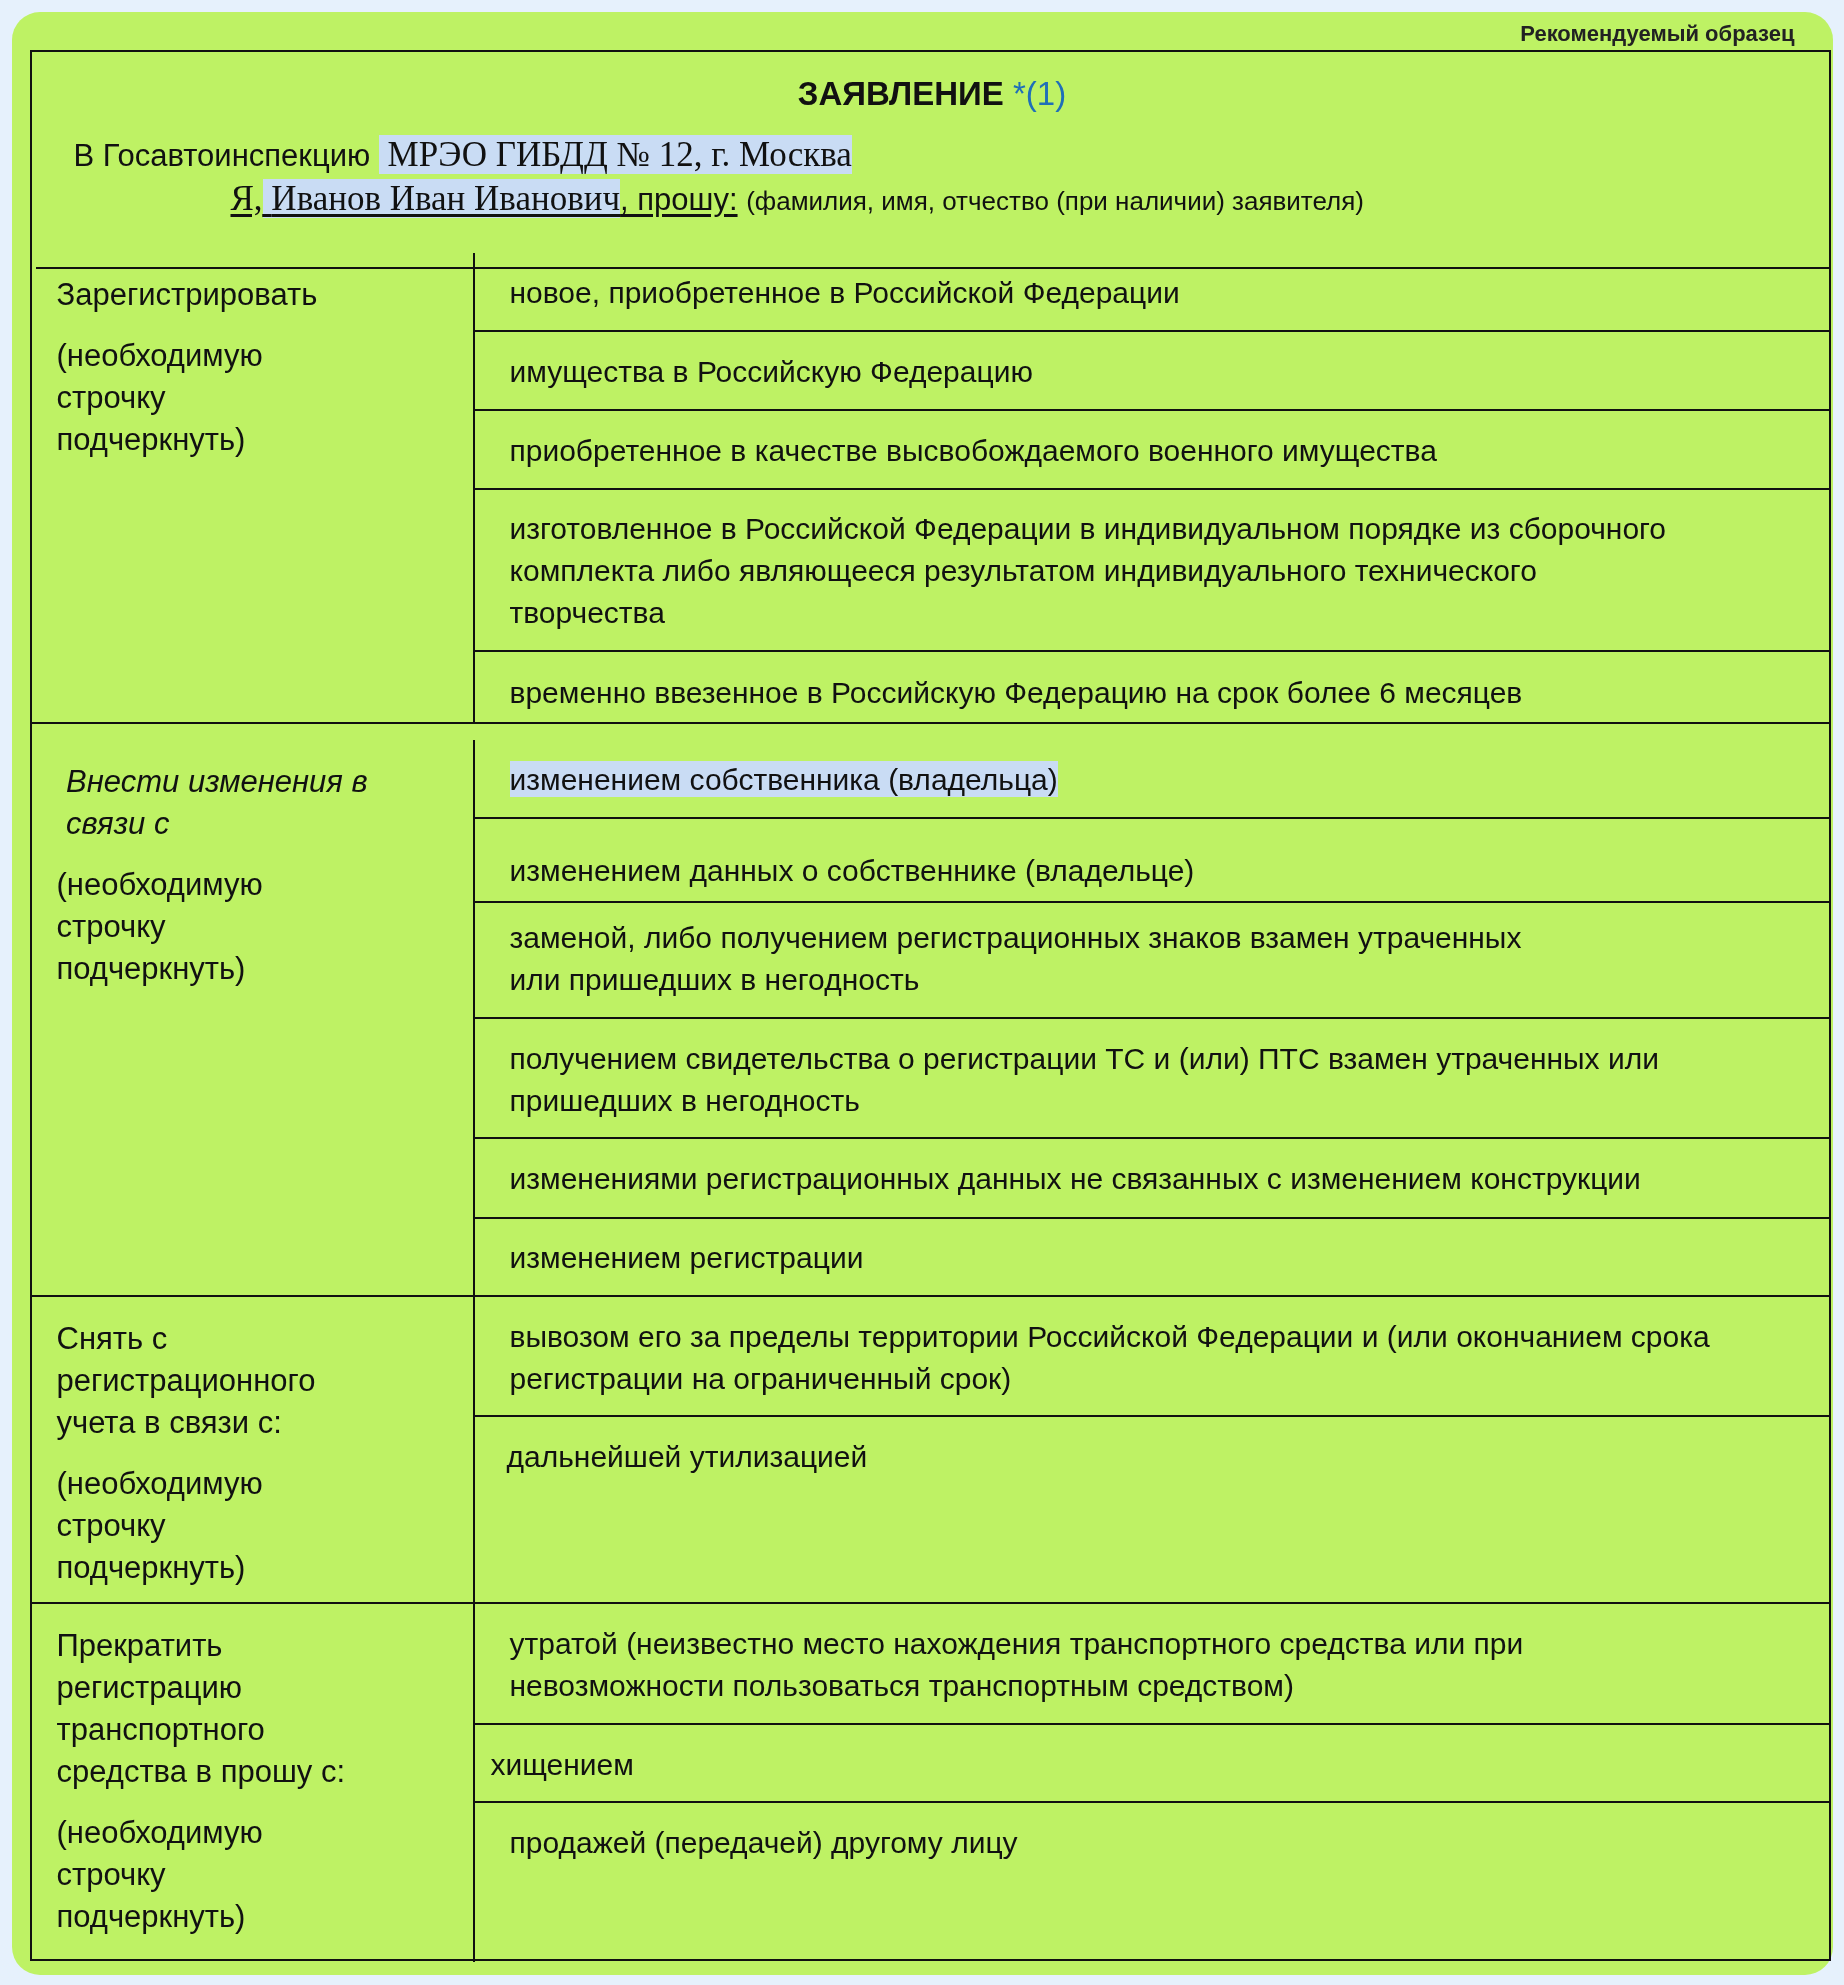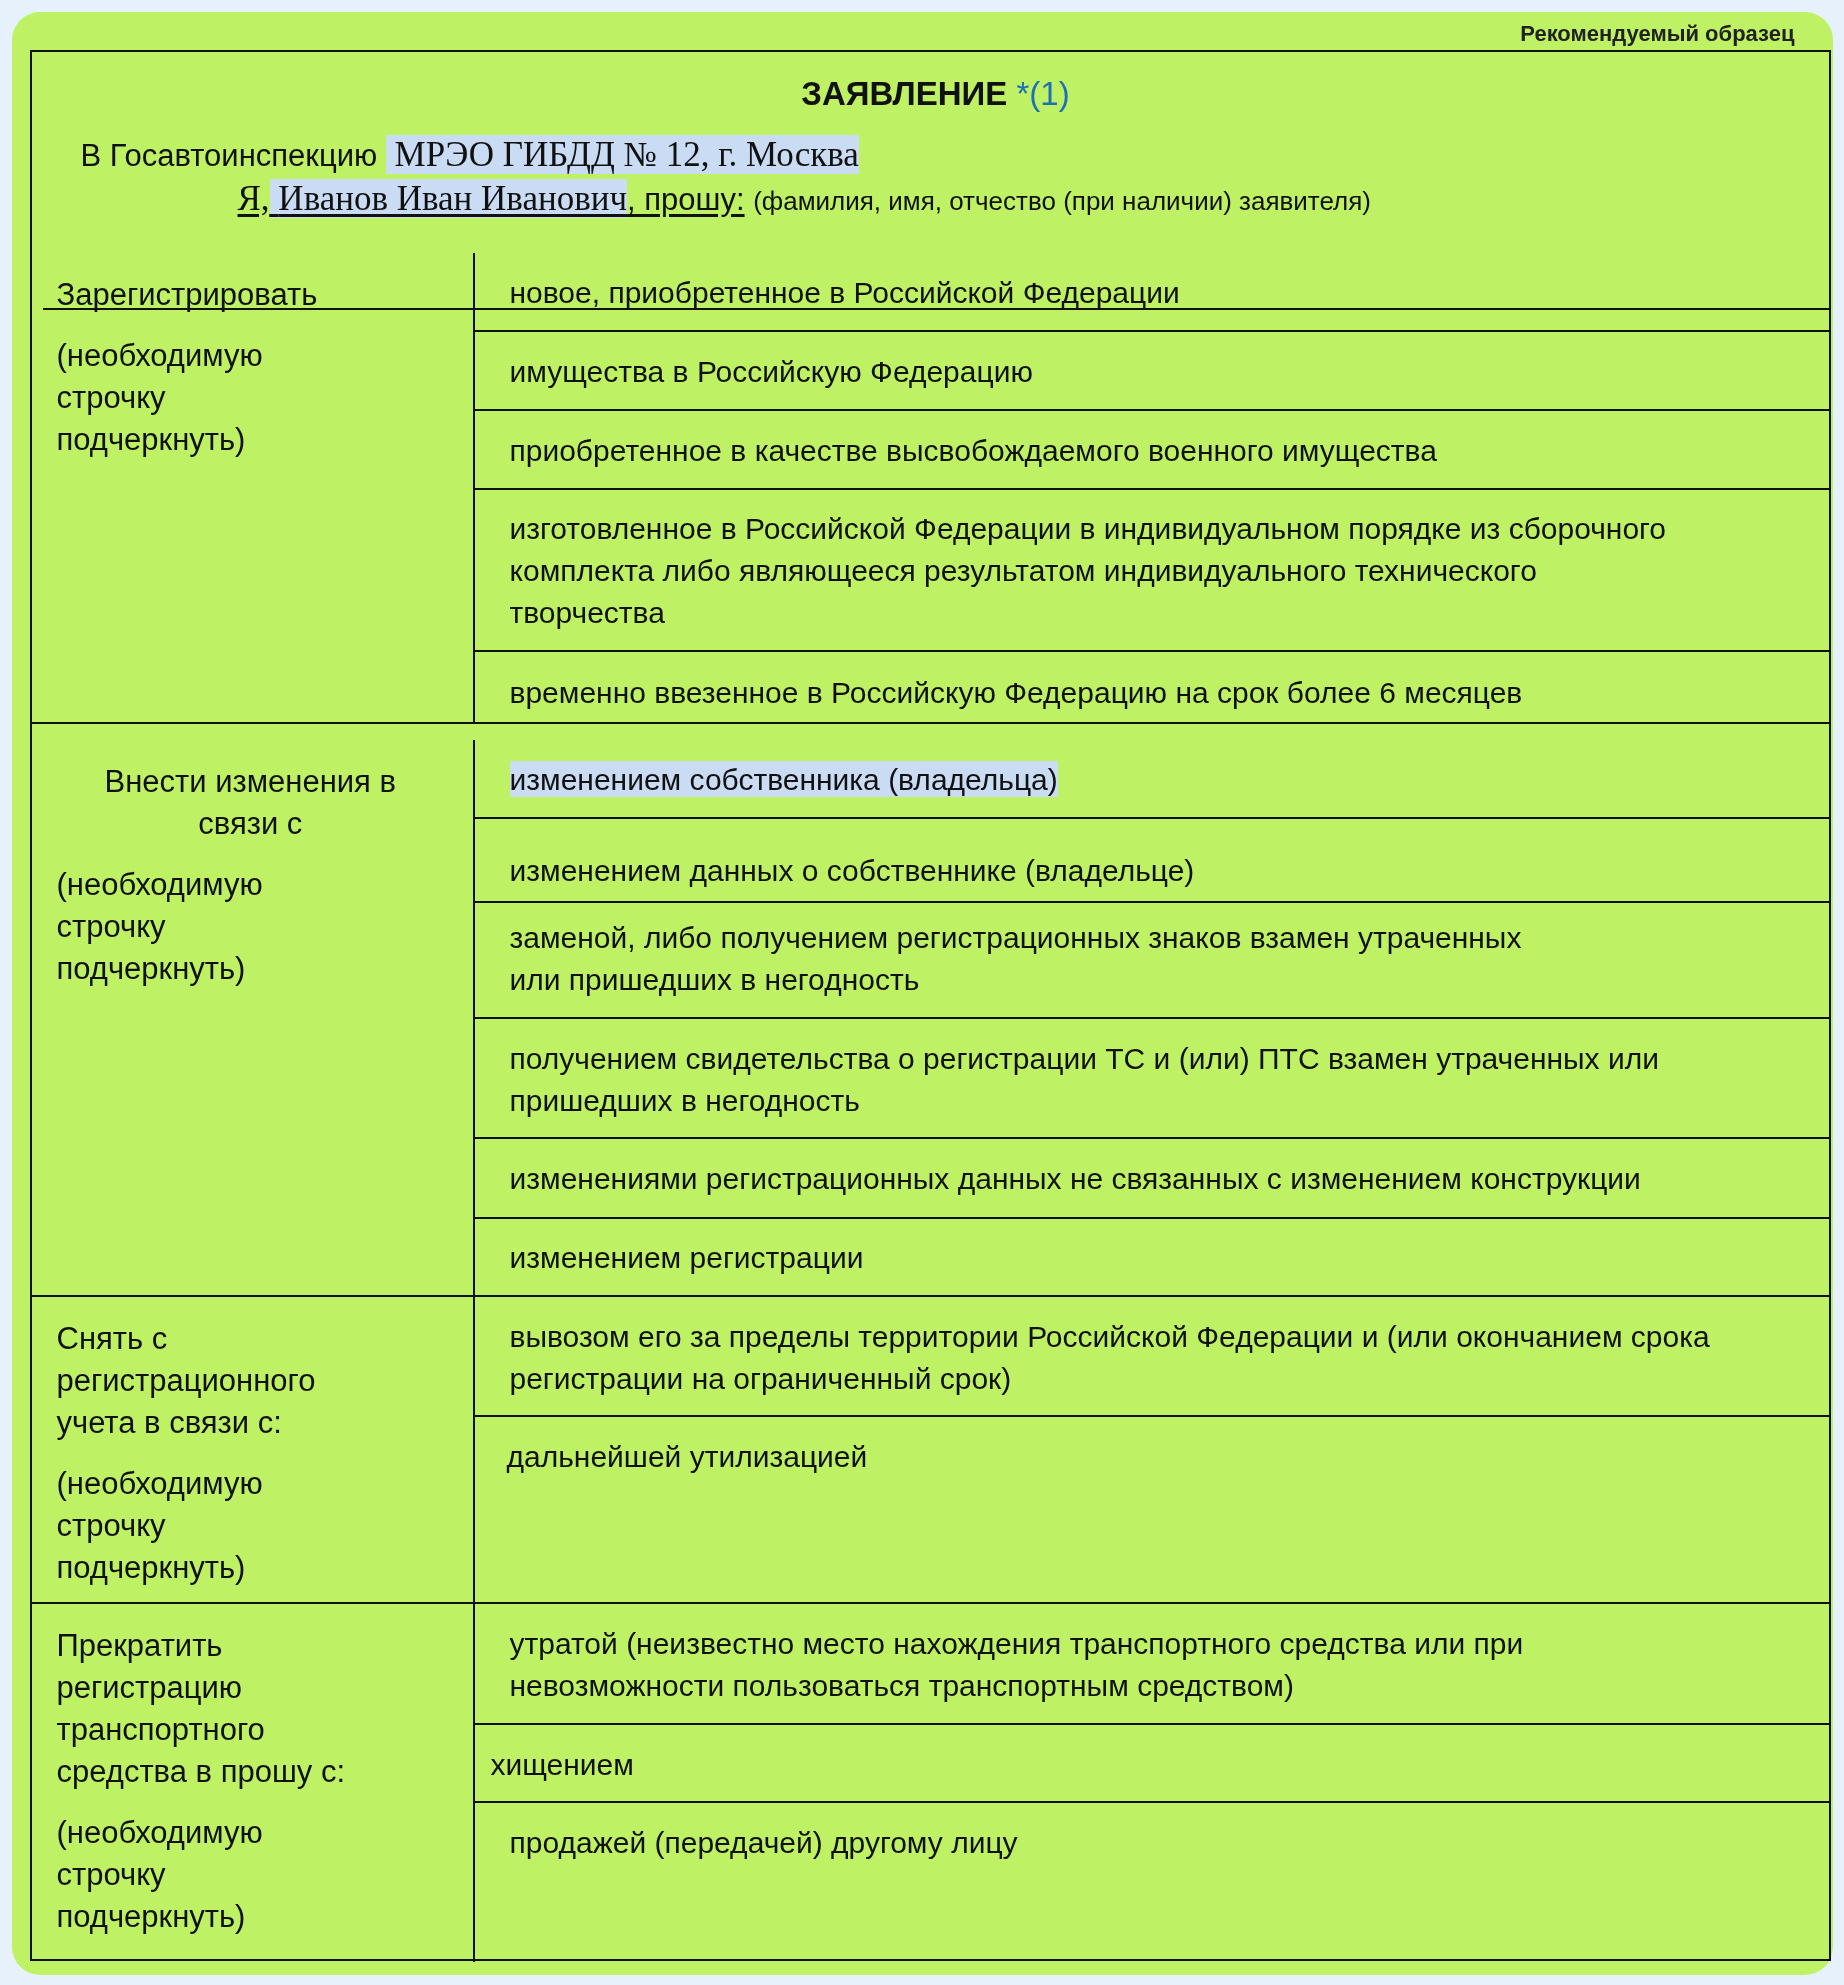--- a/index.html
+++ b/index.html
@@ -11,21 +11,21 @@
   }
   .sample-label {
     position: absolute; right: 38px; top: 9.6px;
     font-size: 22px; font-weight: bold; color: #222;
   }
   .form-table {
     position: absolute; left: 18px; top: 38px; width: 1801px; height: 1911px;
     border: 2.4px solid #111;
   }
   .header-area {
-    position: absolute; left: 11px; top: 0; right: 0; height: 258px;
+    position: absolute; left: 4px; top: 0; right: 0; height: 217px;
     border-bottom: 2.4px solid #111;
     padding-left: 44px;
   }
   .doc-title {
     position: absolute; left: 0; right: 0; top: 23px; text-align: center;
     font-size: 33px; font-weight: bold; color: #111;
   }
   .doc-title .footnote { font-weight: normal; color: #1f6fb8; }
   .line1 {
     position: absolute; left: 38px; top: 83px; font-size: 31px; white-space: nowrap;
@@ -39,21 +39,21 @@
   .hint { font-size: 26px; }
 
   .section { position: absolute; left: 0; right: 0; border-bottom: 2.4px solid #111; }
   .section:last-child { border-bottom: none; }
   .left-cell {
     position: absolute; left: 0; top: 0; bottom: 0; width: 443px;
     border-right: 2.4px solid #111; padding: 21px 19px 0 25px;
     font-size: 31px; line-height: 42px;
   }
   .left-cell .main { margin-bottom: 19px; }
-  .left-cell .main.center { text-align: center; }
+  .left-cell .main.center { text-align: left; font-style: italic; }
   .right-cell { position: absolute; left: 443px; right: 0; top: 0; bottom: 0; }
   .opt {
     position: absolute; left: 0; right: 0; border-bottom: 2.4px solid #111;
     padding: 19px 29px 0 35px; font-size: 30px; line-height: 42px;
   }
   .opt.last { border-bottom: none; }
   .opt .txt.hl { padding: 1.9px 0; }
 </style>
 </head>
 <body>

